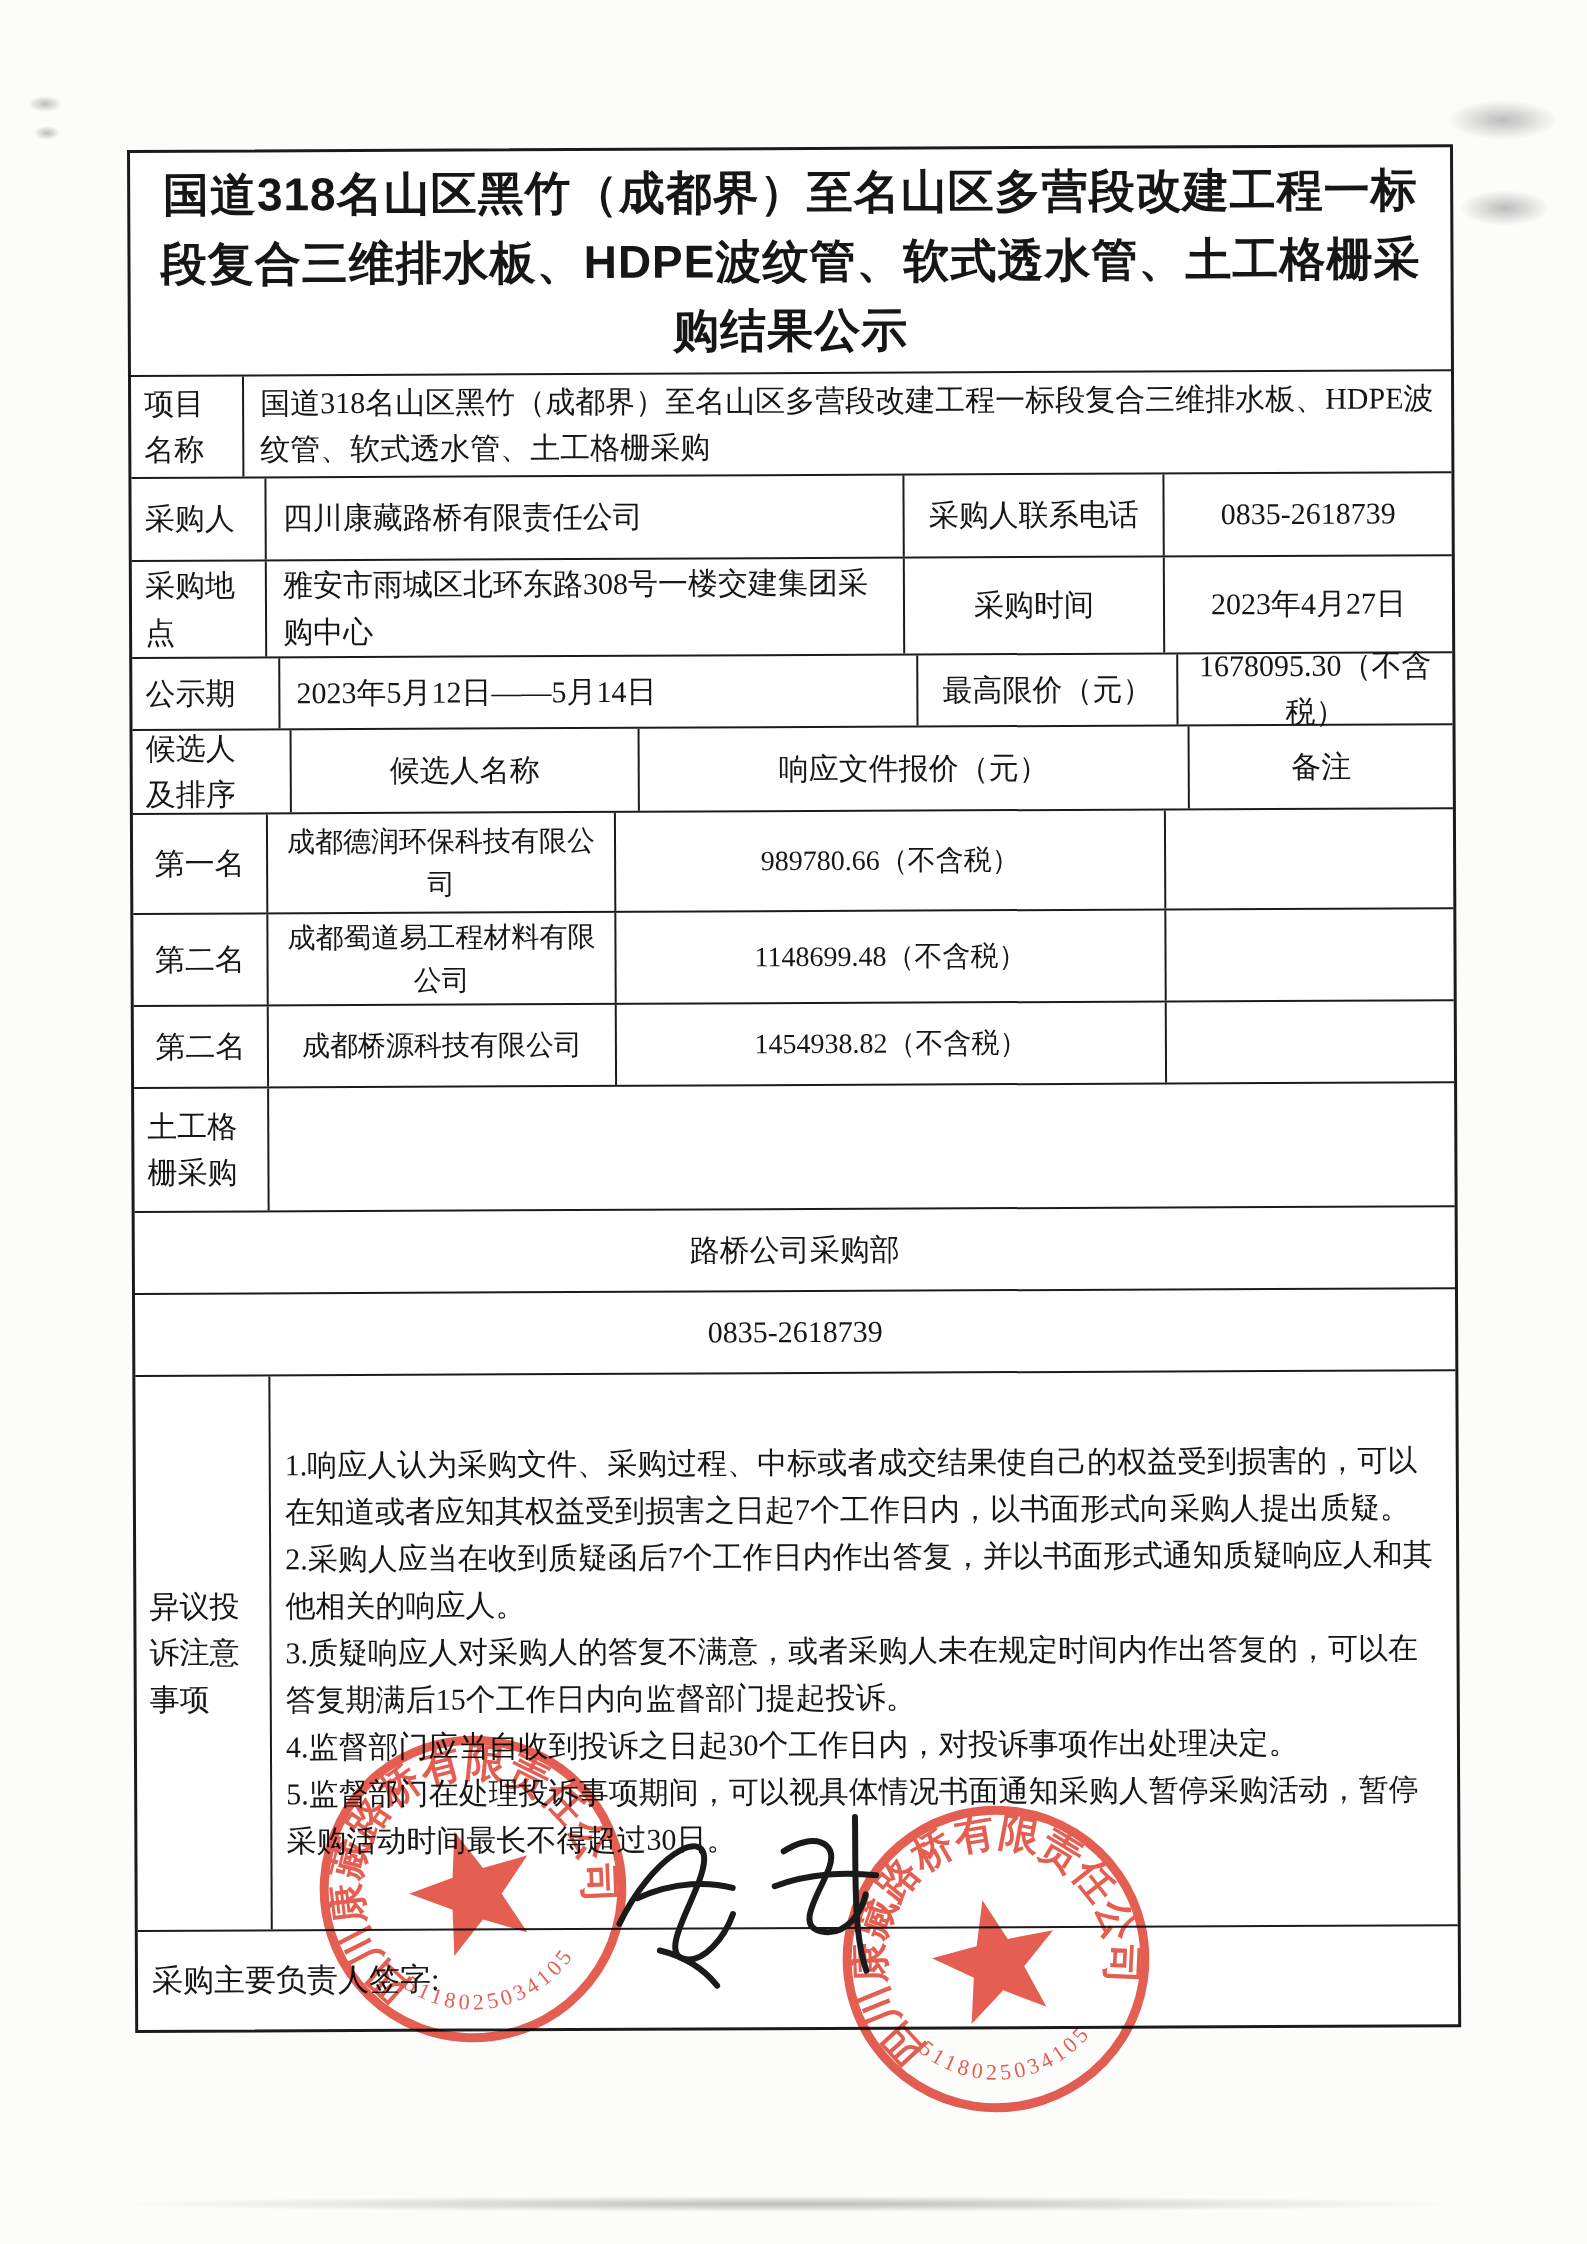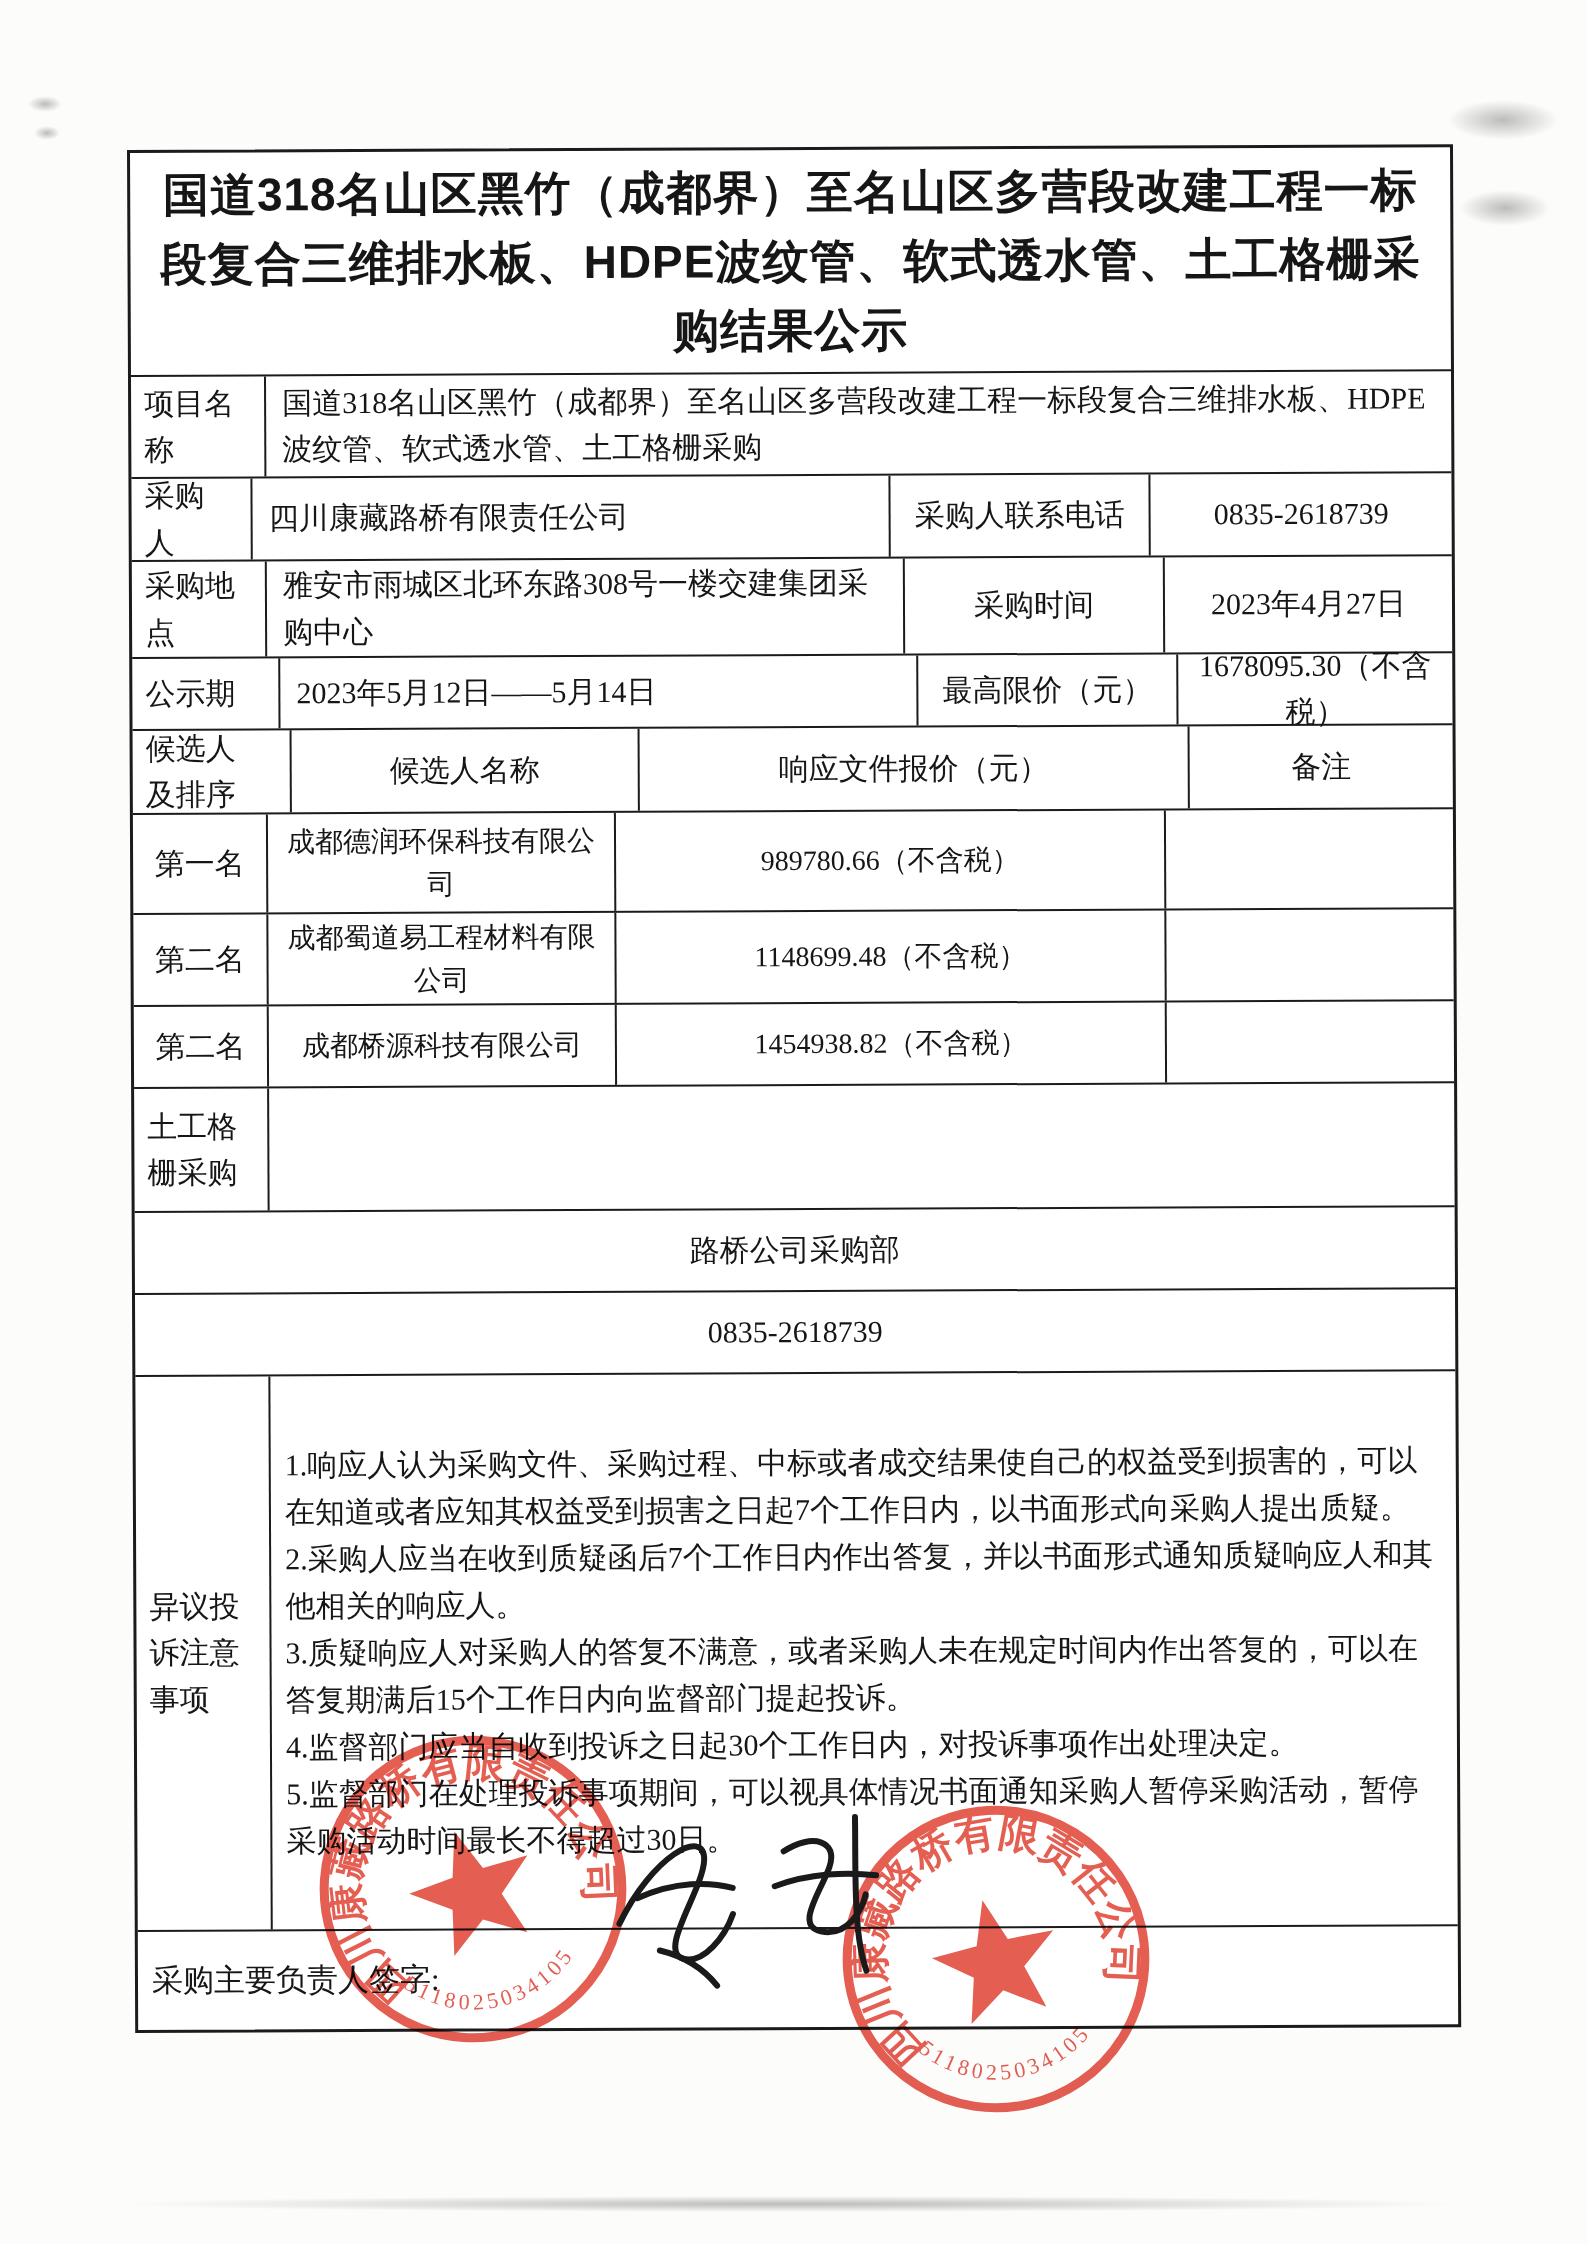--- a/index.html
+++ b/index.html
@@ -68,26 +68,26 @@
   <div class="artifact" style="left:1460px;top:190px;width:90px;height:36px;"></div>
   <div class="artifact" style="left:120px;top:2196px;width:1340px;height:16px;"></div>
 
   <div class="sheet">
 
     <div class="tr" style="height:222px">
       <div class="td title-cell">国道318名山区黑竹（成都界）至名山区多营段改建工程一标段复合三维排水板、HDPE波纹管、软式透水管、土工格栅采购结果公示</div>
     </div>
 
     <div class="tr" style="height:100px">
-      <div class="td lbl" style="width:135px">项目名称</div>
+      <div class="td lbl" style="width:113px">项目名称</div>
       <div class="td val" style="flex:1">国道318名山区黑竹（成都界）至名山区多营段改建工程一标段复合三维排水板、HDPE波纹管、软式透水管、土工格栅采购</div>
     </div>
 
     <div class="tr" style="height:81px">
-      <div class="td lbl" style="width:121px">采购人</div>
+      <div class="td lbl" style="width:135px">采购人</div>
       <div class="td val" style="width:638px">四川康藏路桥有限责任公司</div>
       <div class="td center" style="width:260px">采购人联系电话</div>
       <div class="td center" style="flex:1">0835-2618739</div>
     </div>
 
     <div class="tr" style="height:95px">
       <div class="td lbl" style="width:135px">采购地点</div>
       <div class="td val" style="width:638px">雅安市雨城区北环东路308号一楼交建集团采购中心</div>
       <div class="td center" style="width:260px">采购时间</div>
       <div class="td center" style="flex:1">2023年4月27日</div>

